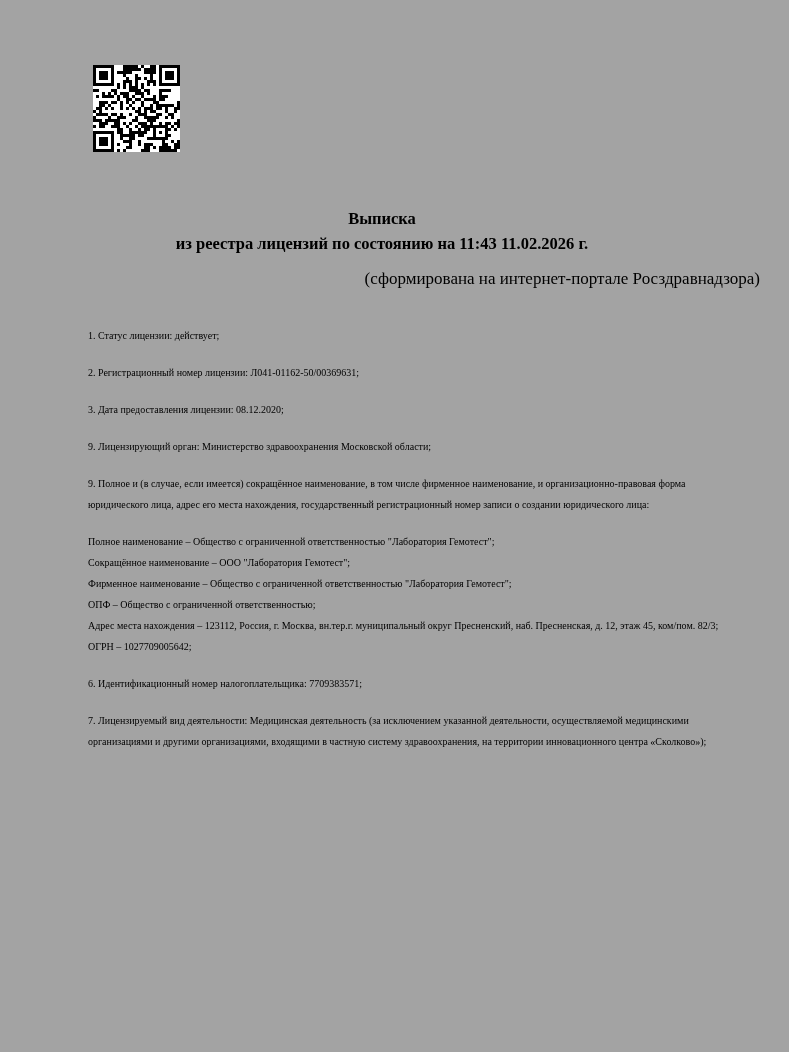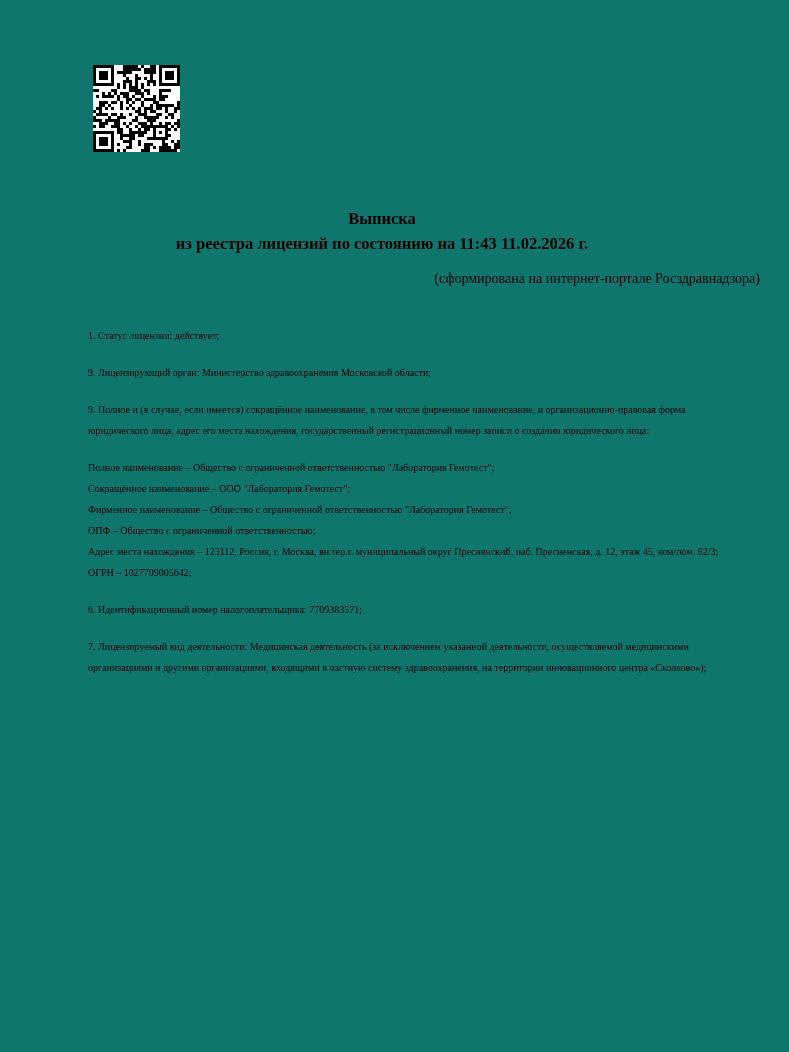--- a/index.html
+++ b/index.html
@@ -1,20 +1,20 @@
 <!DOCTYPE html>
 <html lang="ru"><head>
 <meta charset="utf-8">
 <style>
   html, body { margin: 0; padding: 0; background: #ffffff; }
   .page {
     position: relative;
     width: 789px;
     height: 1052px;
-    background: #0f766e;
+    background: #a3a3a3;
     color: #000000;
     font-family: "Liberation Serif", "DejaVu Serif", serif;
     overflow: hidden;
   }
   .qr {
     position: absolute;
     left: 93px;
     top: 65px;
     width: 87px;
     height: 87px;
@@ -29,21 +29,21 @@
     font-weight: 700;
     font-size: 16.5px;
     line-height: 25px;
   }
   .subtitle {
     position: absolute;
     left: 88px;
     top: 271px;
     width: 672px;
     text-align: right;
-    font-size: 14px;
+    font-size: 17px;
     line-height: 16px;
   }
   .doc-body {
     position: absolute;
     left: 88px;
     top: 325px;
     width: 653px;
     font-size: 10px;
     line-height: 21px;
     text-align: left;
@@ -480,20 +480,22 @@
 
   <div class="title-block">
     <div>Выписка</div>
     <div>из реестра лицензий по состоянию на 11:43 11.02.2026 г.</div>
   </div>
 
   <div class="subtitle">(сформирована на интернет-портале Росздравнадзора)</div>
 
   <div class="doc-body">
     <p>1. Статус лицензии: действует;</p>
+    <p>2. Регистрационный номер лицензии: Л041-01162-50/00369631;</p>
+    <p>3. Дата предоставления лицензии: 08.12.2020;</p>
     <p>9. Лицензирующий орган: Министерство здравоохранения Московской области;</p>
     <p>9. Полное и (в случае, если имеется) сокращённое наименование, в том числе фирменное наименование, и организационно-правовая форма юридического лица, адрес его места нахождения, государственный регистрационный номер записи о создании юридического лица:</p>
     <p>Полное наименование – Общество с ограниченной ответственностью "Лаборатория Гемотест";
 Сокращённое наименование – ООО "Лаборатория Гемотест";
 Фирменное наименование – Общество с ограниченной ответственностью "Лаборатория Гемотест";
 ОПФ – Общество с ограниченной ответственностью;
 Адрес места нахождения – 123112, Россия, г. Москва, вн.тер.г. муниципальный округ Пресненский, наб. Пресненская, д. 12, этаж 45, ком/пом. 82/3;
 ОГРН – 1027709005642;</p>
     <p>6. Идентификационный номер налогоплательщика: 7709383571;</p>
     <p>7. Лицензируемый вид деятельности: Медицинская деятельность (за исключением указанной деятельности, осуществляемой медицинскими организациями и другими организациями, входящими в частную систему здравоохранения, на территории инновационного центра «Сколково»);</p>

